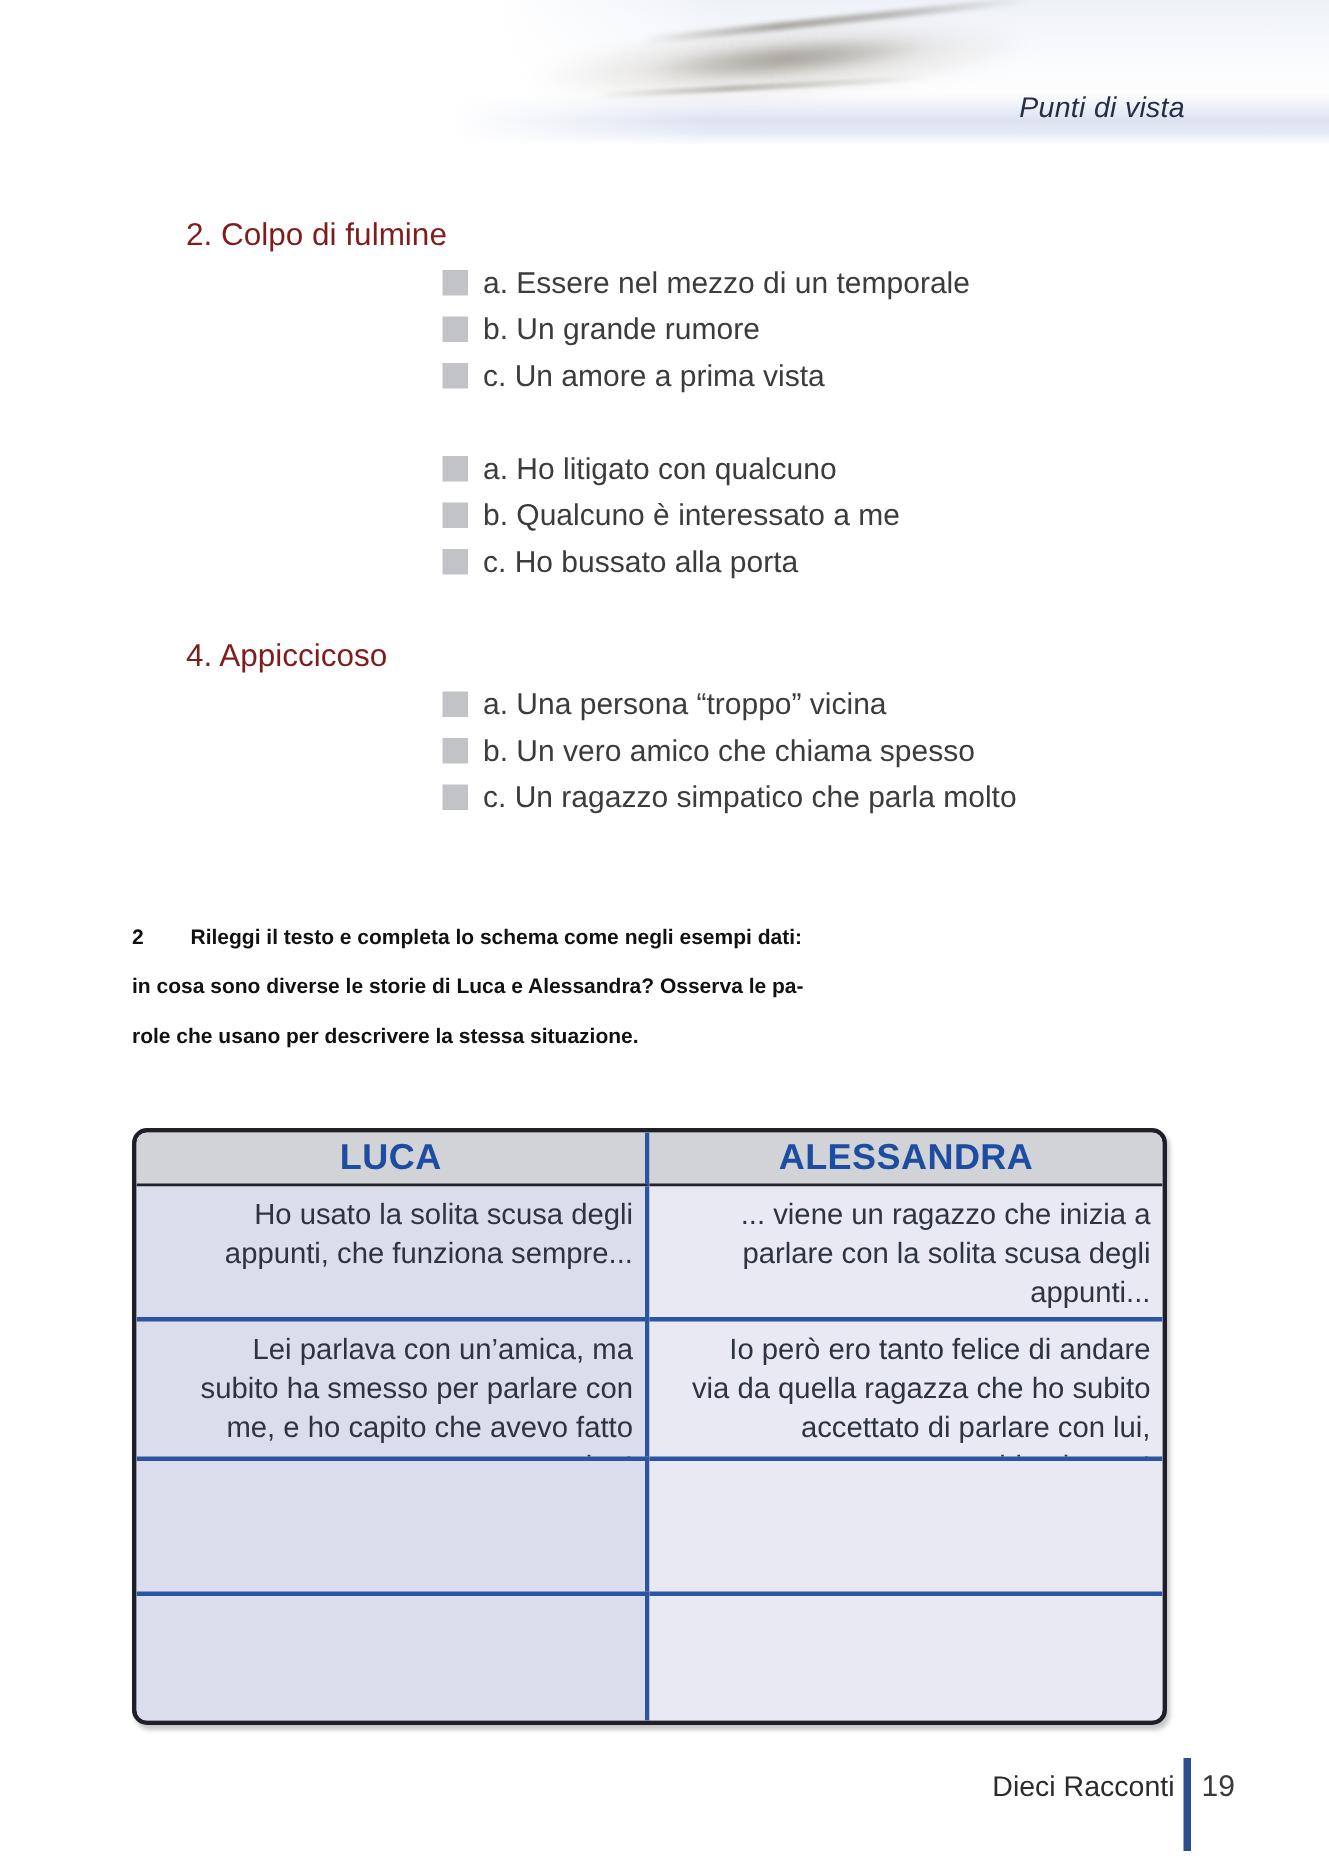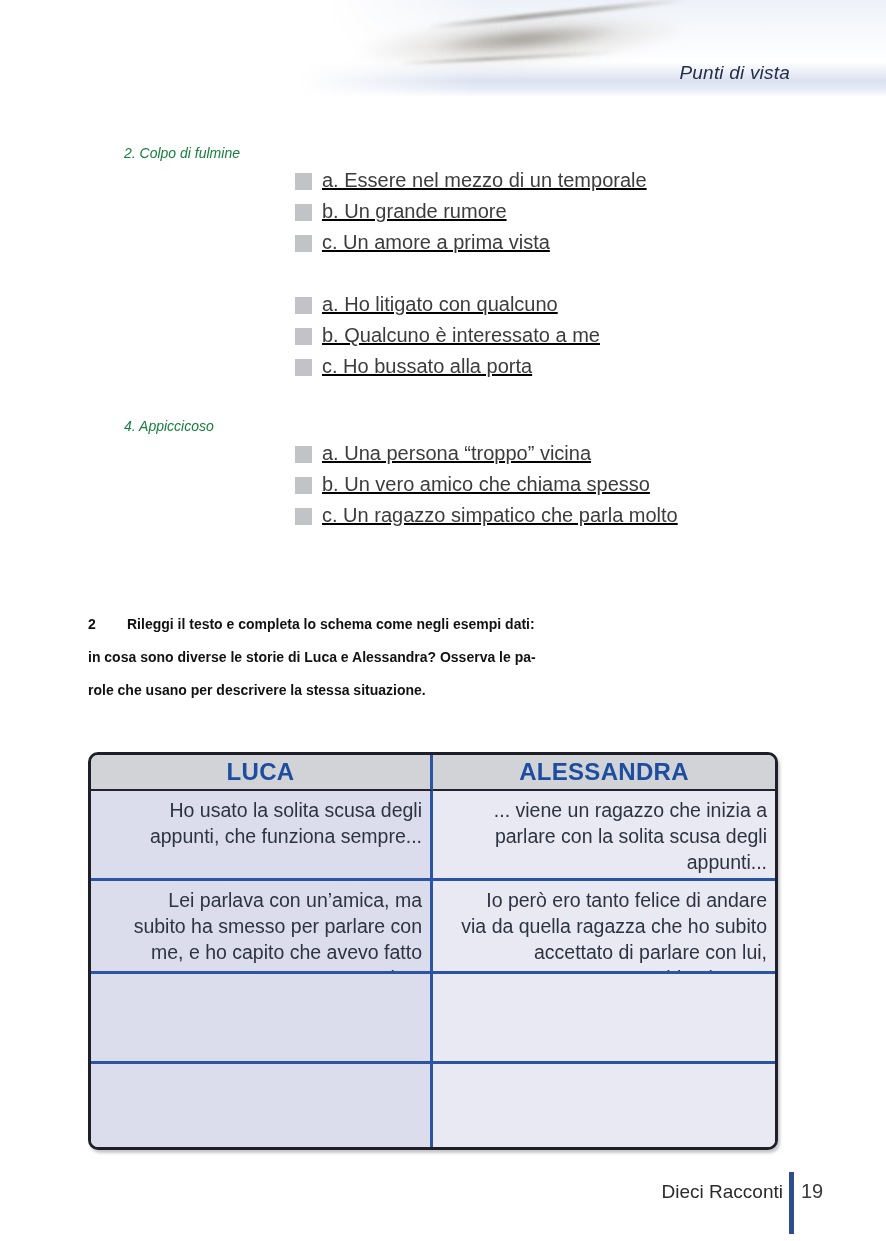--- a/index.html
+++ b/index.html
@@ -27,23 +27,23 @@
         filter:blur(1.5px);transform:rotate(-6deg);}
   .streak-bottom{position:absolute;left:398px;top:56px;width:220px;height:4px;border-radius:2px;
         background:linear-gradient(90deg,rgba(150,146,138,0) 0%,rgba(150,146,138,0.55) 40%,rgba(150,146,138,0) 100%);
         filter:blur(1.2px);transform:rotate(-3deg);}
   .section-title{position:absolute;right:96px;top:62px;font-size:19px;font-style:italic;
         color:#232f47;letter-spacing:0.2px;}
 
   
   .exercise{position:absolute;left:124px;top:145px;width:660px;}
   .ex-item{margin-bottom:41px;}
-  .ex-heading{font-size:14px;font-style:italic;color:#15803d;margin-bottom:9px;}
+  .ex-heading{font-size:21px;color:#7f1d1d;margin-bottom:9px;}
   .options{margin-left:171px;}
-  .option{display:flex;align-items:center;margin-bottom:10px;height:21px;text-decoration:underline;}
+  .option{display:flex;align-items:flex-start;margin-bottom:10px;height:21px;}
   .checkbox{flex:0 0 auto;width:17px;height:17px;background:#c2c3c7;margin:2px 10px 0 0;}
   .option-label{font-size:20px;color:#3c3c3c;white-space:nowrap;}
 
   
   .instruction{position:absolute;left:88px;top:608px;width:740px;margin:0;
         font-size:14px;font-weight:bold;color:#111111;line-height:33px;}
   .instruction .instr-num{display:inline-block;width:39px;}
   .instruction span{white-space:nowrap;}
 
   

